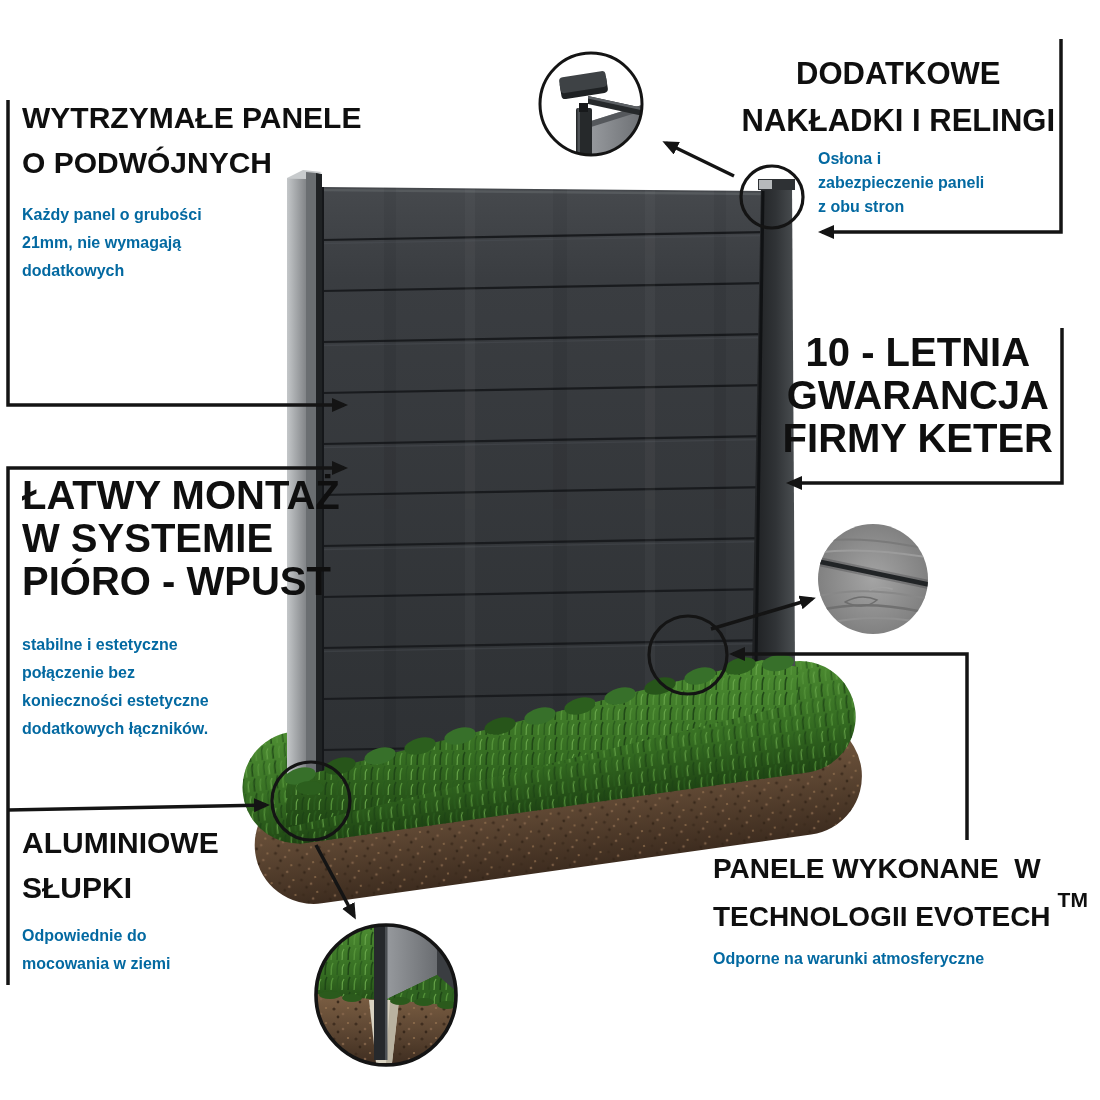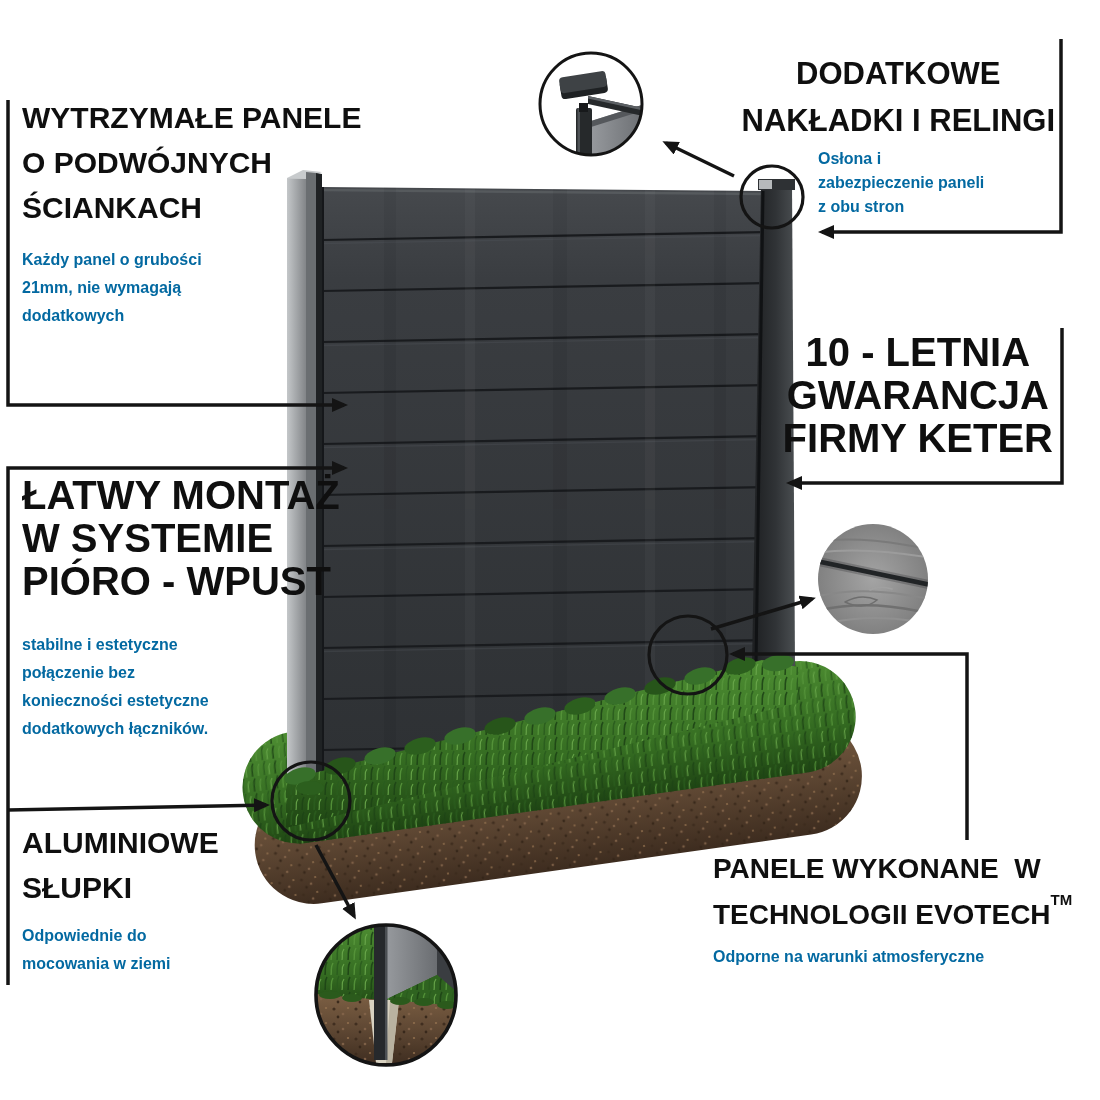--- a/index.html
+++ b/index.html
@@ -17,21 +17,21 @@
   .h31{font-size:31px;line-height:47px}
   .h30b{font-size:40px;line-height:43px}
   .h28{font-size:28px;line-height:40px}
   .ra{text-align:center}
   .gap16{height:16px}
   .gap30{height:28px}
   .gap12{height:12px}
   .gap8{height:8px}
   .bl24{line-height:24px}
   .bl27{line-height:27px}
-  sup.tm{font-size:15px;font-weight:700;position:relative;top:-9px;margin-left:0;white-space:pre}
+  sup.tm{font-size:21px;font-weight:700;position:relative;top:-9px;margin-left:7px;white-space:pre}
 </style>
 </head>
 <body>
 
 <div class="stage">
 
 <svg class="art" width="1100" height="1100" viewBox="0 0 1100 1100">
   <defs>
     <linearGradient id="gPanel" x1="0" y1="0" x2="0" y2="1">
       <stop offset="0" stop-color="#46494d"></stop>
@@ -240,21 +240,20 @@
     <polyline points="1062,328 1062,483 790,483" marker-end="url(#ah)"></polyline>
     <line x1="734" y1="176" x2="666" y2="143" marker-end="url(#ah)"></line>
     <line x1="711" y1="629" x2="812" y2="599" marker-end="url(#ah)"></line>
     <polyline points="967,840 967,654 733,654" marker-end="url(#ah)"></polyline>
   </g>
 </svg>
 
 <div class="callout" style="left:22px;top:95px">
   <div class="hl h30">WYTRZYMAŁE PANELE</div>
   <div class="hl h30">O PODWÓJNYCH</div>
-  <div class="hl h30">ŚCIANKACH</div>
   <div class="gap16"></div>
   <div class="bl">Każdy panel o grubości</div>
   <div class="bl">21mm, nie wymagają</div>
   <div class="bl">dodatkowych</div>
 </div>
 
 <div>
   <div class="callout ra" style="right:45px;top:50px">
     <div class="hl h31">DODATKOWE</div>
     <div class="hl h31">NAKŁADKI I RELINGI</div>

